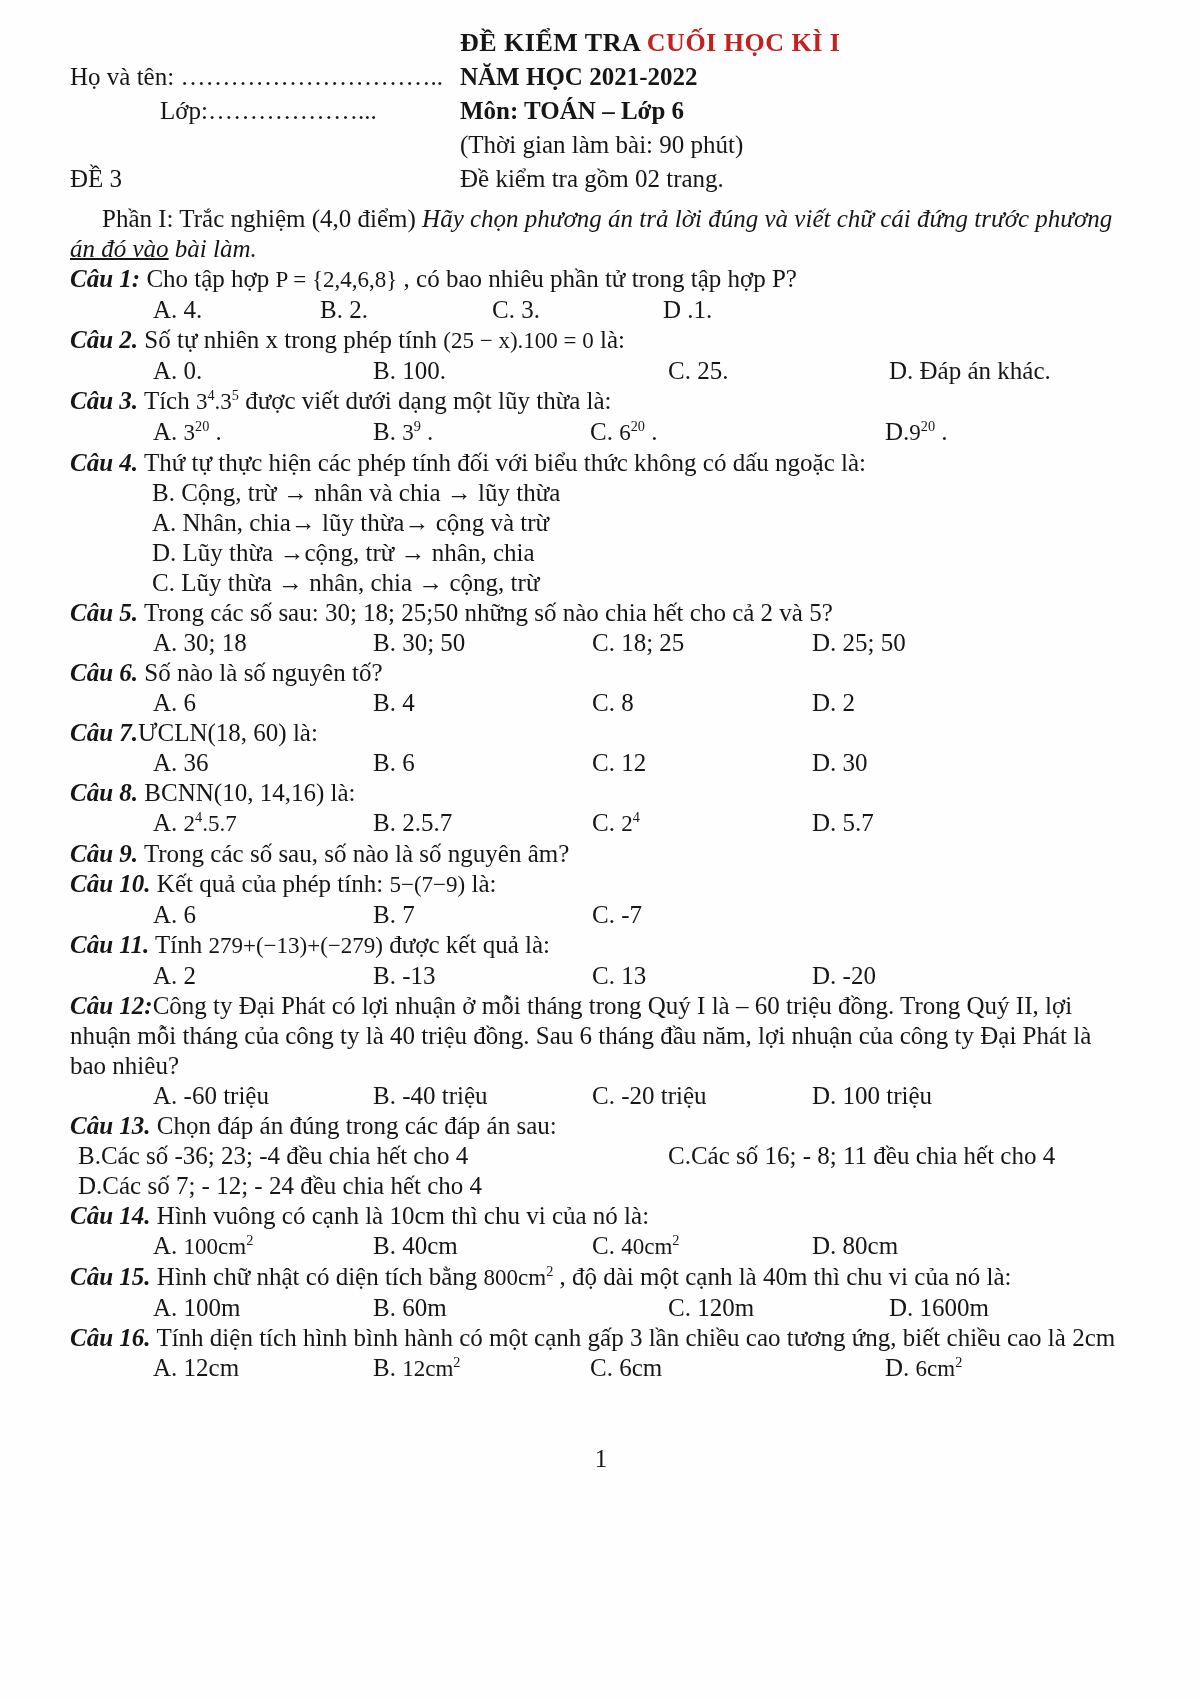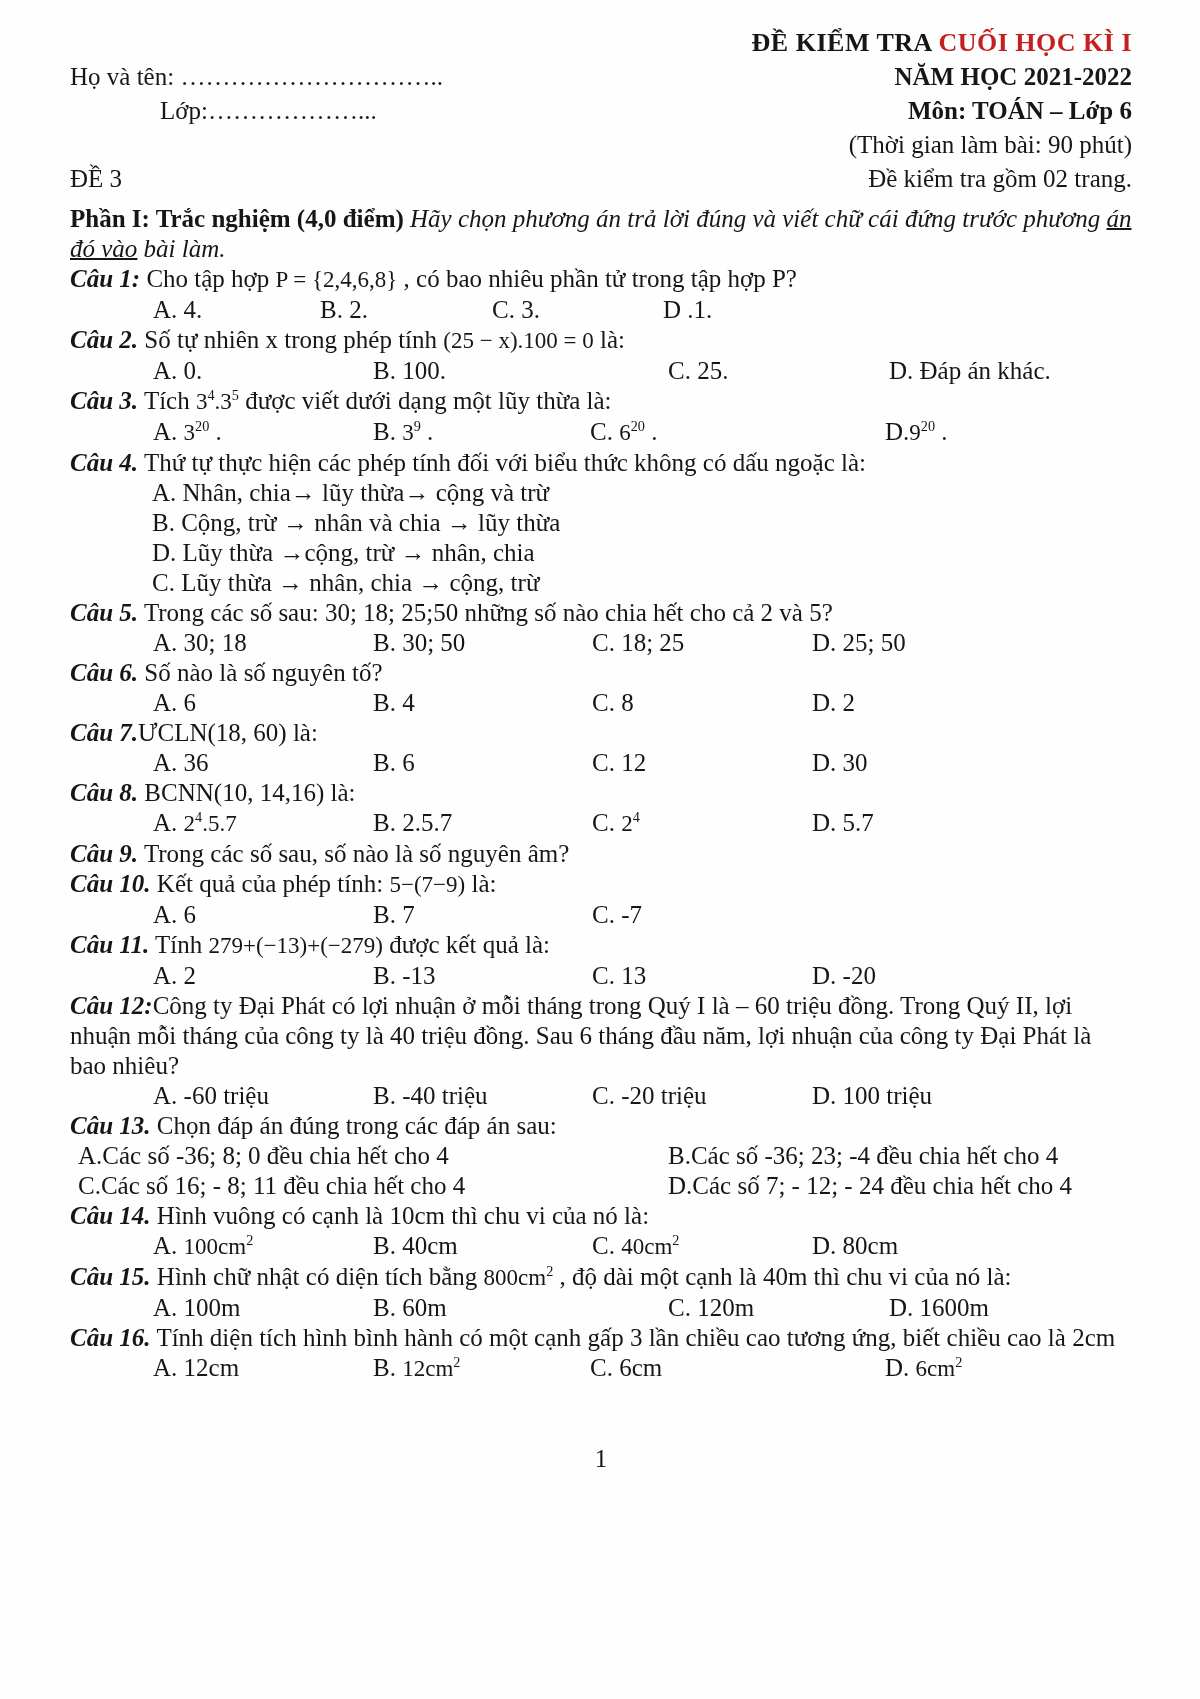--- a/index.html
+++ b/index.html
@@ -6,28 +6,28 @@
   body{
     width:1200px;height:1699px;overflow:hidden;
     background:#fefefe;color:#161616;
     font-family:"Liberation Serif","DejaVu Serif",serif;
     font-size:25px;line-height:30px;
   }
   .page{padding:26px 68px 0 70px;}
   
   .hrow{display:grid;grid-template-columns:390px 1fr;line-height:34px;}
   .hleft{text-align:left;}
-  .hright{text-align:right;}
+  .hright{text-align:left;}
   .bold{font-weight:bold;}
   .title{font-size:26px;font-weight:bold;letter-spacing:.5px;}
   .red{color:#c3201f;}
   .class-indent{padding-left:90px;}
   
   .part-heading{margin:8px 0 0 0;}
-  .part-heading b{font-weight:bold;}
+  .part-heading b{font-weight:normal;margin-left:32px;}
   .part-heading i{font-style:italic;}
   .struck{text-decoration:underline;text-decoration-thickness:2px;text-underline-offset:1px;}
   
   .q{margin:0;}
   .ql{margin:0;}
   .lbl{font-weight:bold;font-style:italic;}
   .m{font-size:0.92em;}
   sup{font-size:0.62em;line-height:0;}
   .opts{display:grid;padding-left:83px;margin:0;}
   .opt{white-space:nowrap;}
@@ -96,22 +96,22 @@
       <span class="opt">A. <span class="m">3<sup>20</sup></span> .</span>
       <span class="opt">B. <span class="m">3<sup>9</sup></span> .</span>
       <span class="opt">C. <span class="m">6<sup>20</sup></span> .</span>
       <span class="opt">D.<span class="m">9<sup>20</sup></span> .</span>
     </div>
   </section>
 
   <section class="q">
     <p class="ql"><b class="lbl">Câu 4.</b><span> Thứ tự thực hiện các phép tính đối với biểu thức không có dấu ngoặc là:</span></p>
     <div class="opts stack">
+      <span class="opt">B. Cộng, trừ → nhân và chia → lũy thừa</span>
       <span class="opt">A. Nhân, chia→ lũy thừa→ cộng và trừ</span>
-      <span class="opt">B. Cộng, trừ → nhân và chia → lũy thừa</span>
       <span class="opt">D. Lũy thừa →cộng, trừ → nhân, chia</span>
       <span class="opt">C. Lũy thừa → nhân, chia → cộng, trừ</span>
     </div>
   </section>
 
   <section class="q">
     <p class="ql"><b class="lbl">Câu 5.</b><span> Trong các số sau: 30; 18; 25;50 những số nào chia hết cho cả 2 và 5?</span></p>
     <div class="opts cols-default">
       <span class="opt">A. 30; 18</span>
       <span class="opt">B. 30; 50</span>
@@ -179,21 +179,20 @@
       <span class="opt">A. -60 triệu</span>
       <span class="opt">B. -40 triệu</span>
       <span class="opt">C. -20 triệu</span>
       <span class="opt">D. 100 triệu</span>
     </div>
   </section>
 
   <section class="q">
     <p class="ql"><b class="lbl">Câu 13.</b><span> Chọn đáp án đúng trong các đáp án sau:</span></p>
     <div class="opts two-col">
-      <span class="opt">A.Các số -36; 8; 0 đều chia hết cho 4</span>
       <span class="opt">B.Các số -36; 23; -4 đều chia hết cho 4</span>
       <span class="opt">C.Các số 16; - 8; 11 đều chia hết cho 4</span>
       <span class="opt">D.Các số 7; - 12; - 24 đều chia hết cho 4</span>
     </div>
   </section>
 
   <section class="q">
     <p class="ql"><b class="lbl">Câu 14.</b><span> Hình vuông có cạnh là 10cm thì chu vi của nó là:</span></p>
     <div class="opts cols-default">
       <span class="opt">A. <span class="m">100cm<sup>2</sup></span></span>

